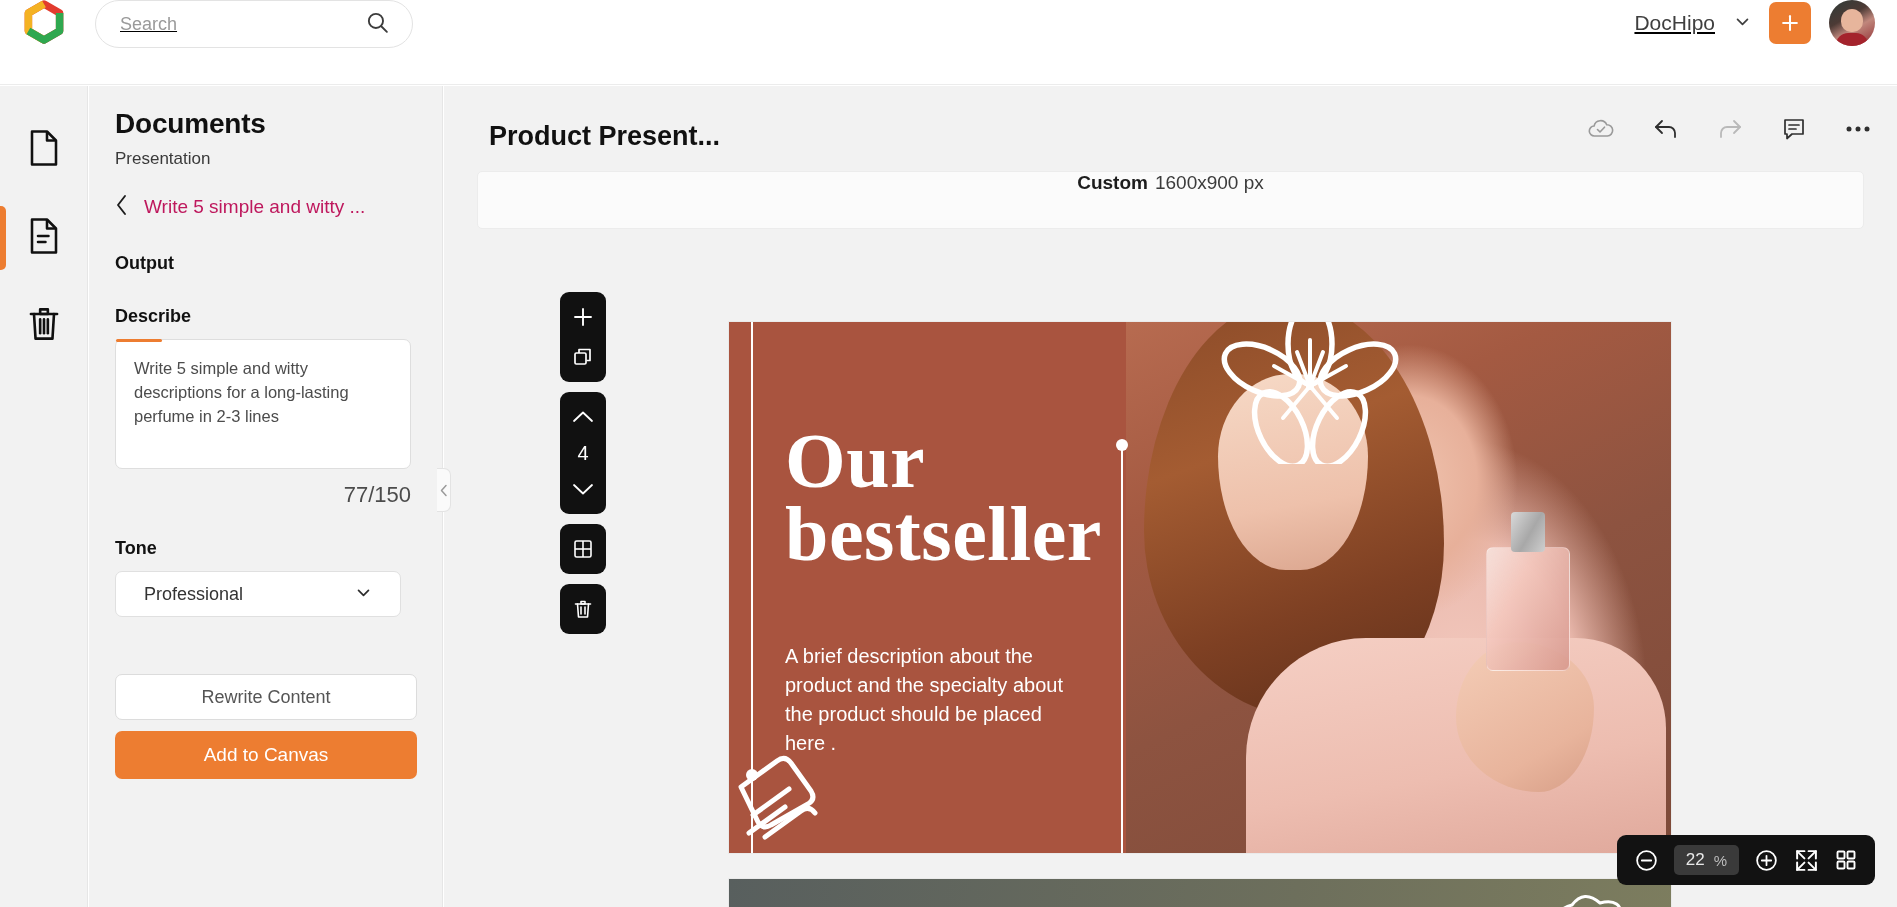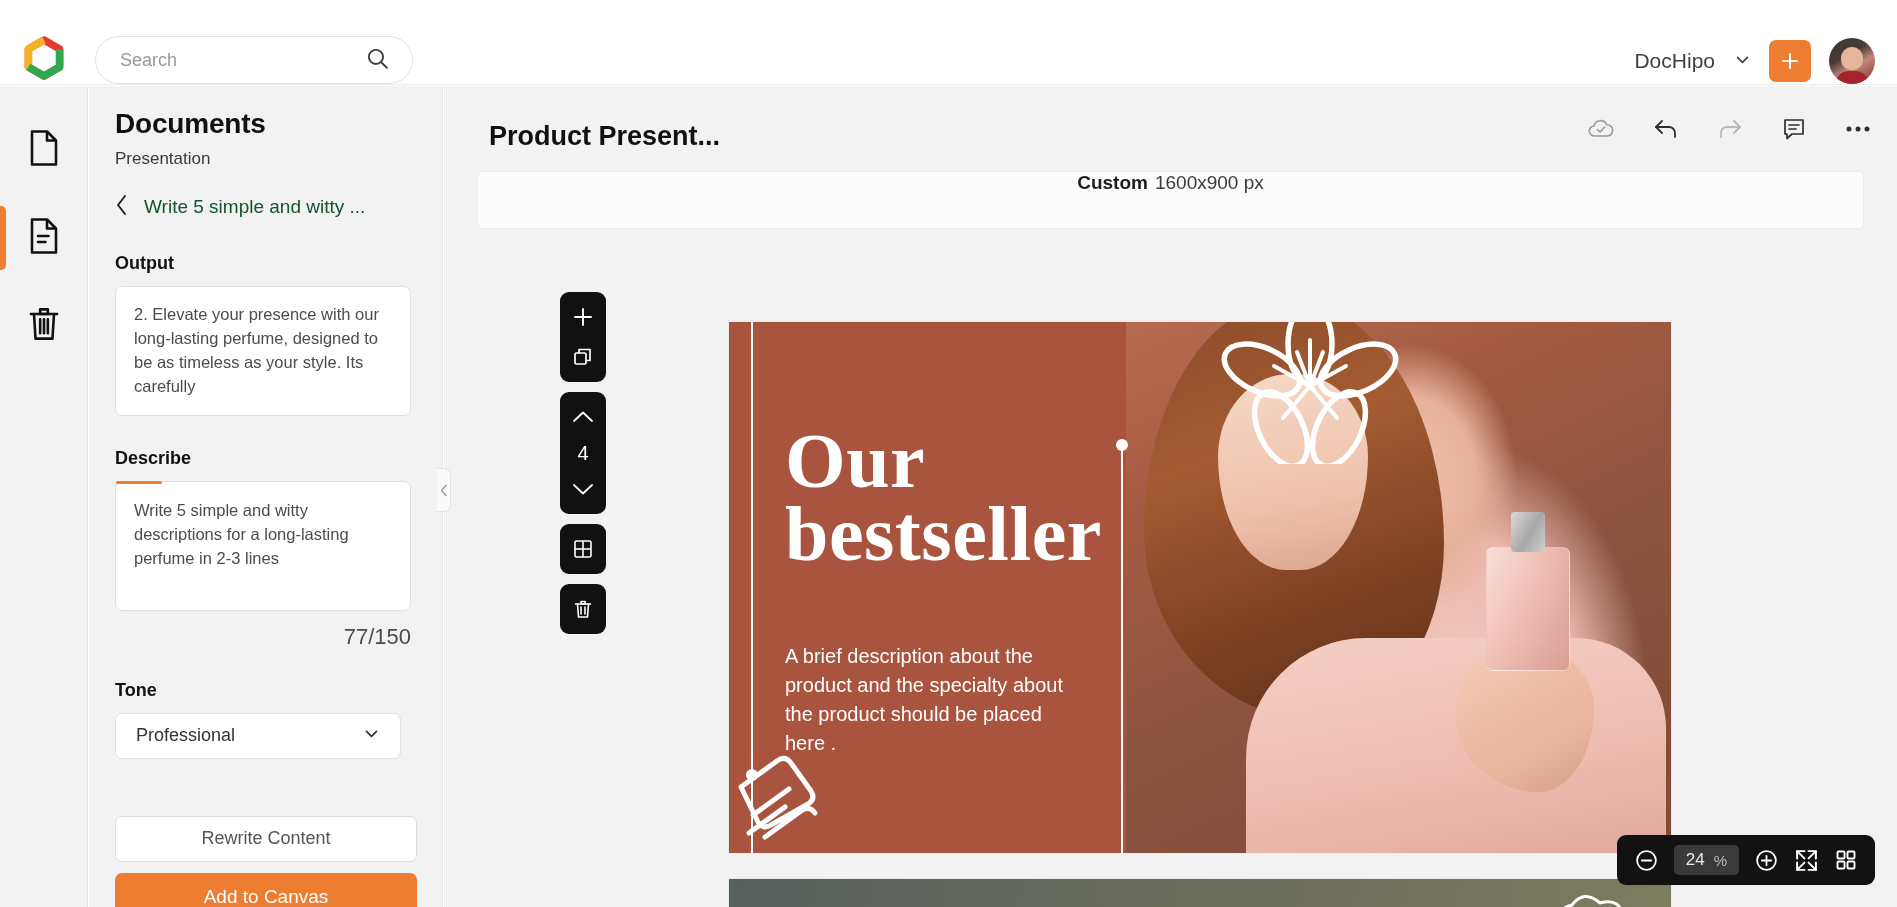--- a/index.html
+++ b/index.html
@@ -9,21 +9,21 @@
     font-family: "Liberation Sans", sans-serif;
     background: #ffffff;
   }
   #app { position: relative; width: 1897px; height: 907px; }
 
   
   #topbar {
     position: absolute; top: 0; left: 0; width: 1897px; height: 85px;
     background: #ffffff;
     border-bottom: 1px solid #ececec;
-    display: flex; align-items: flex-end;
+    display: flex; align-items: flex-start; text-decoration: underline;
   }
   #brand-logo { margin-left: 20px; width: 48px; height: 48px; position: relative; }
 
   #search-wrap {
     margin-left: 27px;
     width: 318px; height: 48px;
     border: 1px solid #e3e3e3; border-radius: 26px;
     background: #fff;
     display: flex; align-items: center;
     padding: 0 22px 0 24px;
@@ -85,21 +85,21 @@
     position: absolute; left: 89px; top: 86px; width: 354px; height: 821px;
     background: #f2f2f2; border-right: 1px solid #e6e6e6;
     padding: 22px 26px 0 26px;
     overflow: hidden;
   }
   #panel-title { font-size: 28px; font-weight: bold; color: #111; letter-spacing: -.2px; }
   #panel-subtitle { font-size: 17px; color: #3a3a3a; margin-top: 9px; }
   #back-row {
     margin-top: 25px; display: flex; align-items: center; gap: 15px; cursor: pointer;
   }
-  #back-label { font-size: 19px; color: #14532d; }
+  #back-label { font-size: 19px; color: #be185d; }
 
   .field-label { font-size: 18px; font-weight: bold; color: #111; }
   #output-label { margin-top: 33px; }
   #output-box {
     margin-top: 12px; width: 296px; min-height: 110px;
     background: #fff; border: 1px solid #e0e0e0; border-radius: 7px;
     padding: 16px 18px;
     font-size: 16.5px; line-height: 1.45; color: #4c4c4c;
   }
   #describe-label { margin-top: 32px; }
@@ -118,21 +118,21 @@
     background: #ED7D31; border-radius: 2px;
   }
   #char-count {
     width: 296px; text-align: right; margin-top: 9px;
     font-size: 22px; color: #4b4b4b;
   }
   #tone-label { margin-top: 30px; }
   #tone-select {
     margin-top: 12px; width: 286px; height: 46px;
     background: #fff; border: 1px solid #e0e0e0; border-radius: 7px;
-    display: flex; align-items: center; padding: 0 20px; cursor: pointer;
+    display: flex; align-items: center; padding: 0 28px; cursor: pointer;
   }
   #tone-value { flex: 1; font-size: 18px; color: #333; }
   #rewrite-button {
     margin-top: 57px; width: 302px; height: 46px;
     background: #fff; border: 1px solid #dcdcdc; border-radius: 7px;
     font-size: 18px; color: #555; cursor: pointer;
     font-family: "Liberation Sans", sans-serif;
   }
   #add-canvas-button {
     margin-top: 11px; width: 302px; height: 48px;
@@ -375,21 +375,20 @@
     <div id="back-row">
       <span>
         <svg width="14" height="22" viewBox="0 0 14 22" fill="none" stroke="#1d1d1d" stroke-width="1.9" stroke-linecap="round" stroke-linejoin="round">
           <polyline points="10,2 3,11 10,20"></polyline>
         </svg>
       </span>
       <span id="back-label">Write 5 simple and witty ...</span>
     </div>
 
     <div class="field-label" id="output-label">Output</div>
-    <div id="output-box">2. Elevate your presence with our long-lasting perfume, designed to be as timeless as your style. Its carefully</div>
 
     <div class="field-label" id="describe-label">Describe</div>
     <div id="describe-wrap">
       <textarea id="describe-box" placeholder="Describe what you want to write" style="">Write 5 simple and witty descriptions for a long-lasting perfume in 2-3 lines</textarea>
       <div id="describe-accent"></div>
     </div>
     <div id="char-count">77/150</div>
 
     <div class="field-label" id="tone-label">Tone</div>
     <div id="tone-select">
@@ -581,21 +580,21 @@
     </div>
 
     <div id="zoom-bar">
       <span class="zoom-btn">
         <svg width="25" height="25" viewBox="0 0 24 24" fill="none" stroke="#fff" stroke-width="1.7" stroke-linecap="round">
           <circle cx="12" cy="12" r="9"></circle>
             <line x1="7.5" y1="12" x2="16.5" y2="12"></line>
         </svg>
       </span>
       <div id="zoom-value-box">
-        <span id="zoom-value">24</span>
+        <span id="zoom-value">22</span>
         <span id="zoom-pct">%</span>
       </div>
       <span class="zoom-btn">
         <svg width="25" height="25" viewBox="0 0 24 24" fill="none" stroke="#fff" stroke-width="1.7" stroke-linecap="round">
           <circle cx="12" cy="12" r="9"></circle>
             <line x1="7.5" y1="12" x2="16.5" y2="12"></line>
             <line x1="12" y1="7.5" x2="12" y2="16.5"></line>
         </svg>
       </span>
       <span class="zoom-btn">

